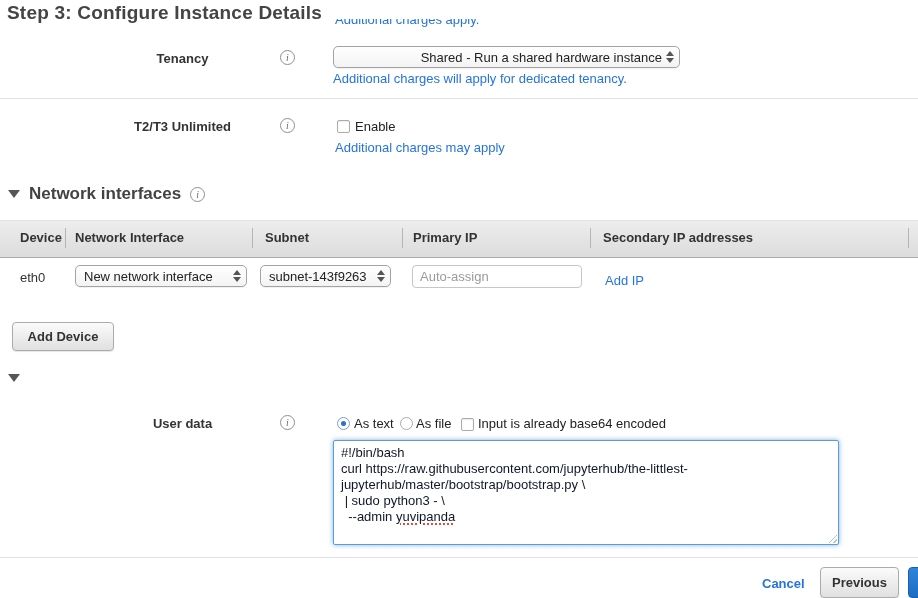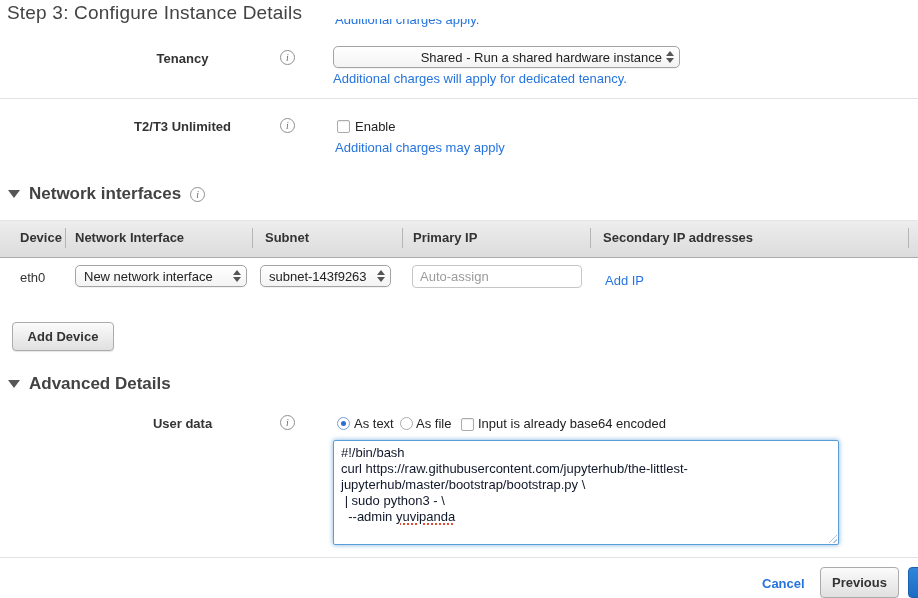--- a/index.html
+++ b/index.html
@@ -1,20 +1,20 @@
 <!DOCTYPE html>
 <html><head>
 <meta charset="utf-8">
 <style>
   * { margin:0; padding:0; box-sizing:border-box; }
   html,body { width:918px; height:598px; overflow:hidden; background:#fff; }
   body { font-family:"Liberation Sans","DejaVu Sans",sans-serif; font-size:13px; color:#333; }
   #app { position:relative; width:918px; height:598px; background:#fff; overflow:hidden; }
 
-  .page-title { position:absolute; left:7px; top:2px; font-size:19px; font-weight:normal; color:#444; letter-spacing:.2px; }
+  .page-title { position:absolute; left:7px; top:2px; font-size:19px; font-weight:bold; color:#444; letter-spacing:.2px; }
 
   .clip-link-wrap { position:absolute; left:335px; top:19px; height:12px; overflow:hidden; }
   .clip-link-wrap a { display:block; margin-top:-7px; }
 
   a, .link { color:#2574dd; text-decoration:none; cursor:pointer; }
 
   .field-label { position:absolute; width:165px; left:100px; text-align:center; font-weight:bold; color:#333; }
 
   .info-icon { position:absolute; width:15px; height:15px; border:1px solid #8f8f8f; border-radius:50%;
     color:#6e6e6e; font-size:10px; line-height:13px; text-align:center;
@@ -140,21 +140,20 @@
         </span>
     </div>
     <input class="text-input" style="left: 412px; top: 265px; width: 170px;" placeholder="Auto-assign">
     <a href="#" style="position:absolute; left:605px; top:273px;">Add IP</a>
   </div>
 
   <button class="btn" style="left:12px; top:322px; width:102px; height:29px;">Add Device</button>
 
   <div class="section-header" style="left:8px; top:374px;">
     <span class="collapse-tri"></span>
-    <span class="section-title">Advanced Details</span>
   </div>
 
   <div class="field-label" style="top:416px;">User data</div>
   <div class="info-icon" style="left:280px; top:415px;">i</div>
 
   <div class="radio selected" style="left:337px; top:417px;">
       <span class="dot"></span>
     </div>
   <div class="radio-label" style="left:354px; top:416px;">As text</div>
   <div class="radio" style="left:400px; top:417px;"></div>

